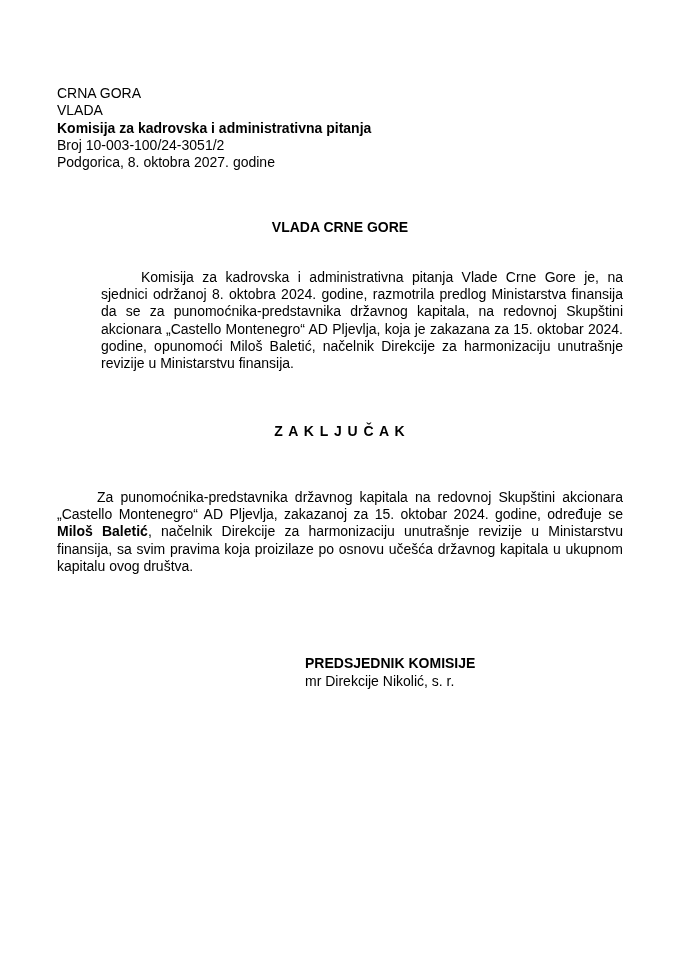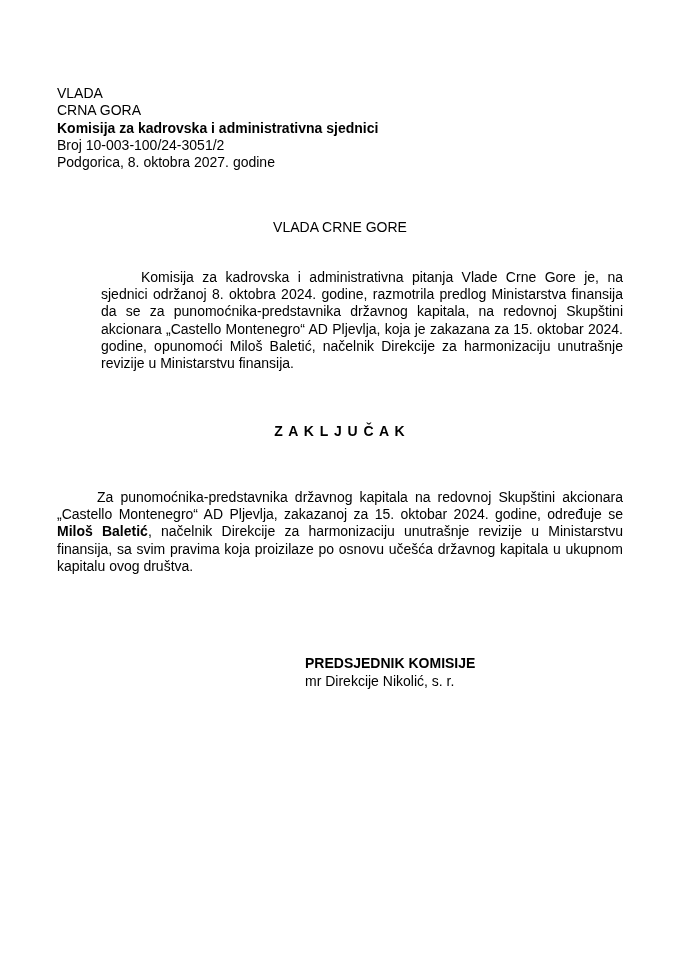--- a/index.html
+++ b/index.html
@@ -18,21 +18,21 @@
   .content {
     padding: 85px 56px 0 57px; 
   }
   .header-block div {
     white-space: nowrap;
   }
   .bold { font-weight: bold; }
   .doc-title {
     margin-top: 48px;
     text-align: center;
-    font-weight: normal;
+    font-weight: bold;
   }
   .para {
     text-align: justify;
   }
   .para-group { margin-top: 32px; margin-left: 44px; }
   p.para { text-indent: 40px; }
   .conclusion-heading {
     margin-top: 50px;
     text-align: center;
     font-weight: bold;
@@ -46,23 +46,23 @@
   }
   .signature-role { font-weight: bold; }
 </style>
 </head>
 <body>
 
 <div class="page">
   <div class="content">
 
     <div class="header-block">
+      <div>CRNA GORA</div>
       <div>VLADA</div>
-      <div>CRNA GORA</div>
-      <div class="bold">Komisija za kadrovska i administrativna sjednici</div>
+      <div class="bold">Komisija za kadrovska i administrativna pitanja</div>
       <div>Broj 10-003-100/24-3051/2</div>
       <div>Podgorica, 8. oktobra 2027. godine</div>
     </div>
 
     <div class="doc-title">VLADA CRNE GORE</div>
 
     <div class="para-group">
       <p class="para">Komisija za kadrovska i administrativna pitanja Vlade Crne Gore je, na sjednici održanoj 8. oktobra 2024. godine, razmotrila predlog Ministarstva finansija da se za punomoćnika-predstavnika državnog kapitala, na redovnoj Skupštini akcionara „Castello Montenegro“ AD Pljevlja, koja je zakazana za 15. oktobar 2024. godine, opunomoći Miloš Baletić, načelnik Direkcije za harmonizaciju unutrašnje revizije u Ministarstvu finansija.</p>
     </div>
 

